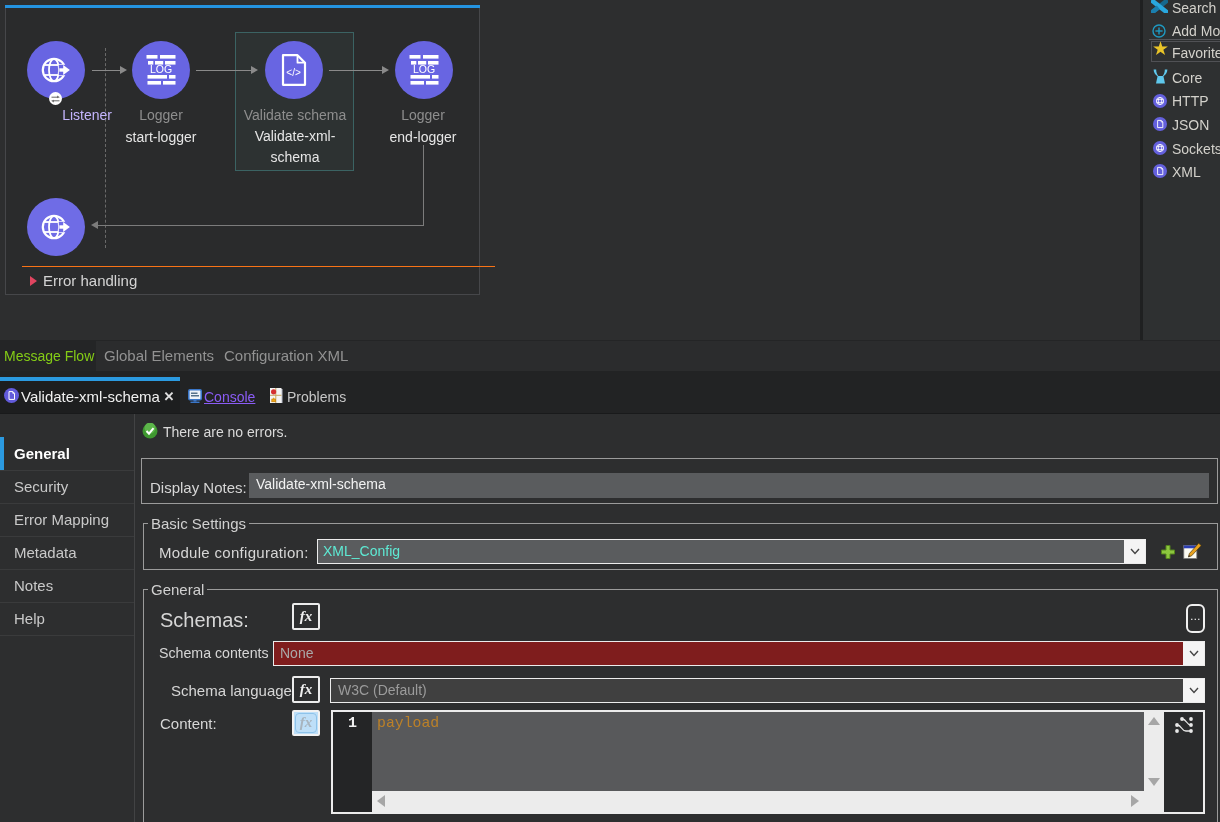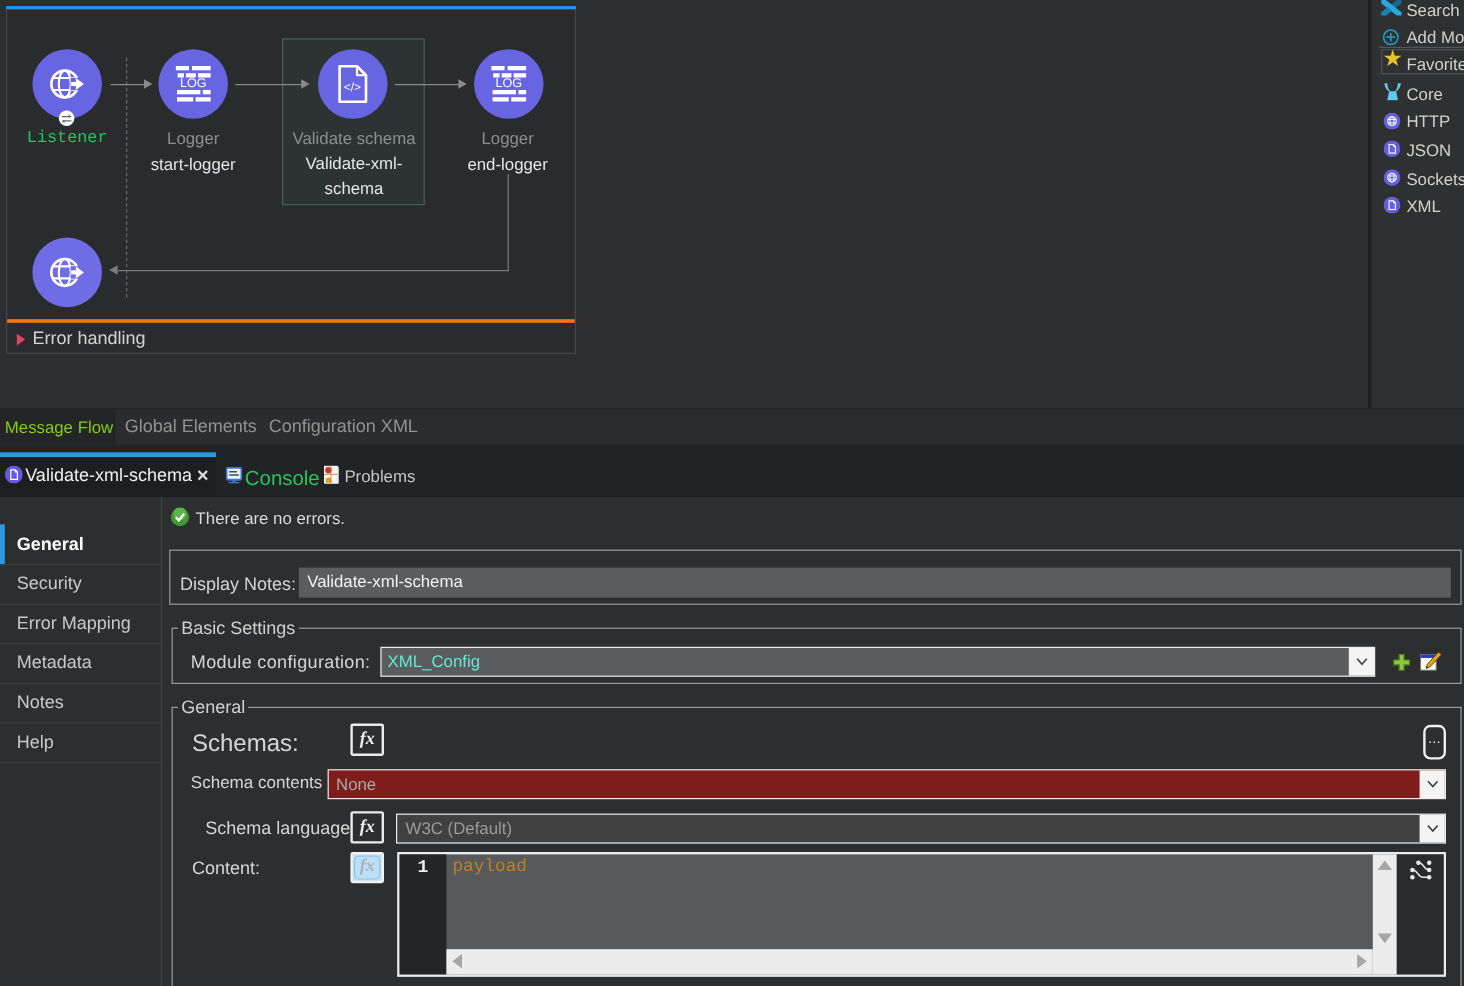--- a/index.html
+++ b/index.html
@@ -9,21 +9,21 @@
 </style>
 </head>
 <body>
 
 <div class="abs" id="editor" style="left:0;top:0;width:1140px;height:341px;background:#2d2e2f;"></div>
 
 <div class="abs" style="left:5px;top:5px;width:475px;height:3px;background:#2493e0;"></div>
 <div class="abs" style="left:5px;top:8px;width:475px;height:287px;border:1px solid #46474a;border-top:none;background:#2a2b2c;">
 
 
-  <div class="abs" style="left:0;top:258px;width:473px;height:28px;border-top:3px solid #f97316;">
+  <div class="abs" style="left:16px;top:258px;width:473px;height:28px;border-top:1px solid #f97316;">
     <span class="abs" style="left:8px;top:9px;width:0;height:0;border-top:5px solid transparent;border-bottom:5px solid transparent;border-left:7px solid #e04560;"></span>
     <span class="abs" style="left:21px;top:5px;color:#d4d4d4;font-size:15px;">Error handling</span>
   </div>
 </div>
 
 <div class="abs" style="left:235px;top:32px;width:119px;height:139px;background:#2d3232;border:1px solid #3b6363;"></div>
 
 <div class="abs" style="left:105px;top:48px;width:0;height:200px;border-left:1px dashed #6a6a6a;"></div>
 
 <div class="abs" style="left:92px;top:70px;width:29px;height:1px;background:#8a8a8a;"></div>
@@ -100,21 +100,21 @@
     <circle cx="14" cy="16" r="11.2" fill="none" stroke="#fff" stroke-width="2.2"></circle>
     <ellipse cx="14" cy="16" rx="5" ry="11.2" fill="none" stroke="#fff" stroke-width="1.8"></ellipse>
     <line x1="4.2" y1="11" x2="23.8" y2="11" stroke="#fff" stroke-width="1.8"></line>
     <line x1="4.2" y1="21" x2="23.8" y2="21" stroke="#fff" stroke-width="1.8"></line>
     <rect x="18.8" y="10.8" width="9.5" height="10.4" fill="#6f6ce6"></rect>
     <rect x="19.3" y="14.3" width="5.5" height="3.4" fill="#fff"></rect>
     <polygon points="23.2,10.9 29.9,16 23.2,21.1" fill="#fff"></polygon>
   </svg>
 </div>
 
-<div class="abs" style="left:0px;top:107px;width:112px;text-align:center;color:#22c55e;font-size:14px;line-height:16px;font-family:Liberation Mono, monospace;">Listener</div>
+<div class="abs" style="left:0px;top:107px;width:112px;text-align:right;color:#c4b5fd;font-size:14px;line-height:16px;">Listener</div>
 <div class="abs" style="left:105px;top:107px;width:112px;text-align:center;color:#8e8e8e;font-size:14px;line-height:16px;">Logger</div>
 <div class="abs" style="left:105px;top:129px;width:112px;text-align:center;color:#e6e6e6;font-size:14px;line-height:16px;">start-logger</div>
 <div class="abs" style="left:238px;top:107px;width:114px;text-align:center;color:#8e8e8e;font-size:14px;line-height:16px;">Validate schema</div>
 <div class="abs" style="left:238px;top:126px;width:114px;text-align:center;color:#e6e6e6;font-size:14px;line-height:21px;">Validate-xml-<br>schema</div>
 <div class="abs" style="left:367px;top:107px;width:112px;text-align:center;color:#8e8e8e;font-size:14px;line-height:16px;">Logger</div>
 <div class="abs" style="left:367px;top:129px;width:112px;text-align:center;color:#e6e6e6;font-size:14px;line-height:16px;">end-logger</div>
 
 <div class="abs" style="left:1140px;top:0;width:3px;height:341px;background:#1f2021;"></div>
 <div class="abs" id="palette" style="left:1143px;top:0;width:77px;height:341px;background:#2e3031;color:#d3d1cb;font-size:14px;">
 
@@ -194,21 +194,21 @@
   </svg>
   <span class="abs" style="left:21px;top:17px;color:#f0f0f0;font-size:15px;">Validate-xml-schema</span>
   <span class="abs" style="left:163.5px;top:18px;color:#e0e0e0;font-weight:bold;font-size:13px;">✕</span>
   <svg class="abs" style="left:188px;top:18px;" width="14" height="14" viewBox="0 0 14 14">
     <rect x="0.8" y="0.8" width="12.4" height="10" rx="1.2" fill="#eef2f8" stroke="#3a76c8" stroke-width="1.6"></rect>
     <line x1="3" y1="4.2" x2="9.5" y2="4.2" stroke="#30506e" stroke-width="1.2"></line>
     <line x1="3" y1="6.8" x2="11" y2="6.8" stroke="#30506e" stroke-width="1.2"></line>
     <rect x="5.5" y="11" width="3" height="1.6" fill="#3a76c8"></rect>
     <rect x="2.5" y="12.6" width="9" height="1.4" fill="#3a76c8"></rect>
   </svg>
-  <span class="abs" style="left:204px;top:18px;color:#22c55e;font-size:17px;">Console</span>
+  <span class="abs" style="left:204px;top:18px;color:#8b5cf6;font-size:14px;text-decoration:underline;">Console</span>
   <svg class="abs" style="left:269px;top:17px;" width="15" height="16" viewBox="0 0 15 16">
     <rect x="2.5" y="1" width="11" height="14" fill="#b8bcc8"></rect>
     <rect x="1" y="0" width="11.5" height="15" fill="#f4f4f4"></rect>
     <line x1="1" y1="7.3" x2="12.5" y2="7.3" stroke="#c8a860" stroke-width="1"></line>
     <line x1="6.8" y1="0" x2="6.8" y2="15" stroke="#c8a860" stroke-width="1"></line>
     <circle cx="4.6" cy="3.8" r="2.6" fill="#d43030"></circle>
     <path d="M2.5 13.5 L4.7 9.2 L6.9 13.5 Z" fill="#f0a818"></path>
     <rect x="2.8" y="11" width="3.8" height="2.8" fill="#f0a818" stroke="#c07808" stroke-width="0.6"></rect>
   </svg>
   <span class="abs" style="left:287px;top:18px;color:#c6c6c6;font-size:14px;">Problems</span>

